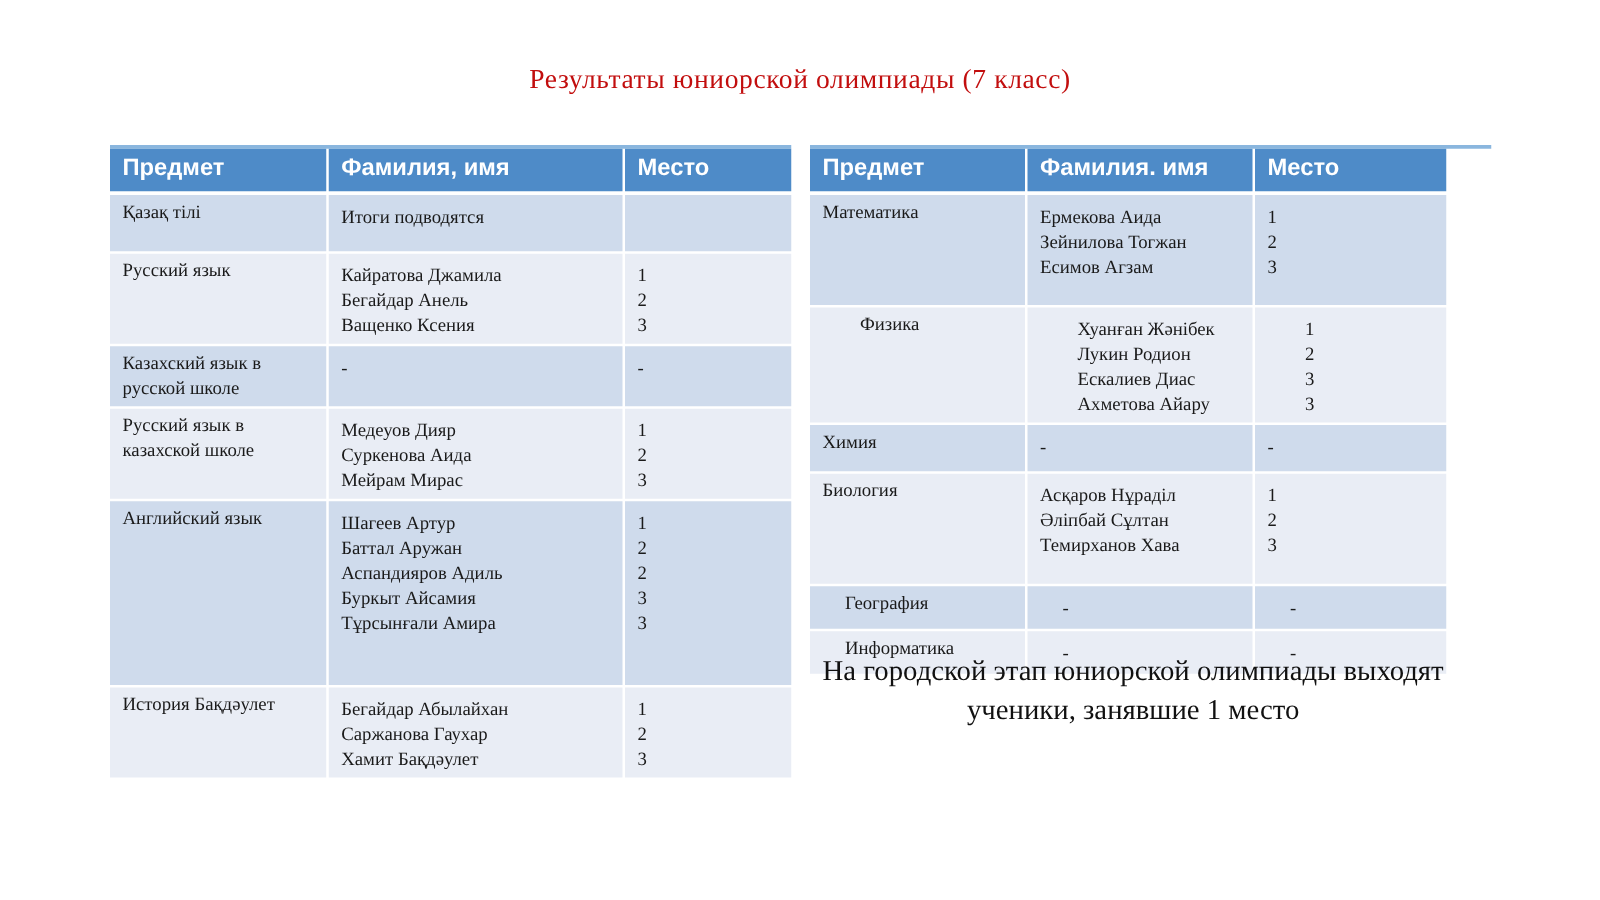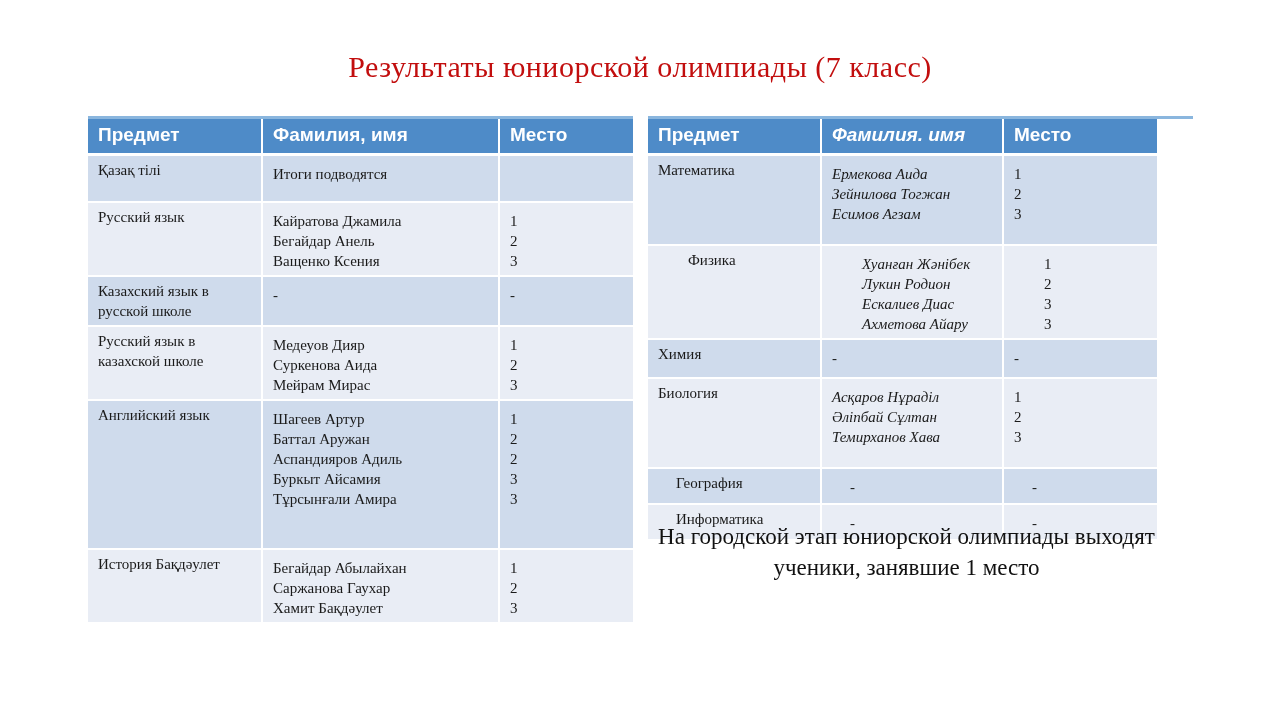--- a/index.html
+++ b/index.html
@@ -9,21 +9,21 @@
     font-family: "Liberation Serif", serif;
     position: relative;
     overflow: hidden;
   }
   .slide { position: absolute; inset: 0; }
 
   .title {
     position: absolute;
     top: 50px; left: 0; width: 100%;
     text-align: center;
-    font-size: 30px;
+    font-size: 22px;
     font-weight: normal;
     color: #c20e0e;
     letter-spacing: 0.5px;
   }
 
   .tbl { position: absolute; top: 116px; width: 545px; }
   .tbl-left  { left: 88px; }
   .tbl-right { left: 648px; }
 
   .thead {
@@ -49,21 +49,21 @@
     font-size: 15px;
     line-height: 20px;
     color: #1a1a1a;
     padding: 4px 10px 4px 10px;
   }
   .row.dark  .cell { background: #cfdbec; }
   .row.light .cell { background: #e9edf5; }
 
   
   .tbl-left  .c1 { width: 173px; } .tbl-left  .c2 { width: 235px; } .tbl-left  .c3 { width: 133px; }
-  .tbl-right .c1 { width: 172px; } .tbl-right .c2 { width: 180px; font-style: italic; } .tbl-right .c3 { width: 153px; }
+  .tbl-right .c1 { width: 172px; } .tbl-right .c2 { width: 180px; } .tbl-right .c3 { width: 153px; }
 
   .names, .places { white-space: pre-line; padding-top: 8px; }
 
   
   .mh45  { min-height: 45px; }
   .mh62  { min-height: 62px; }
   .mh41  { min-height: 41px; }
   .mh65  { min-height: 65px; }
   .mh147 { min-height: 147px; }
   .mh68  { min-height: 68px; }

